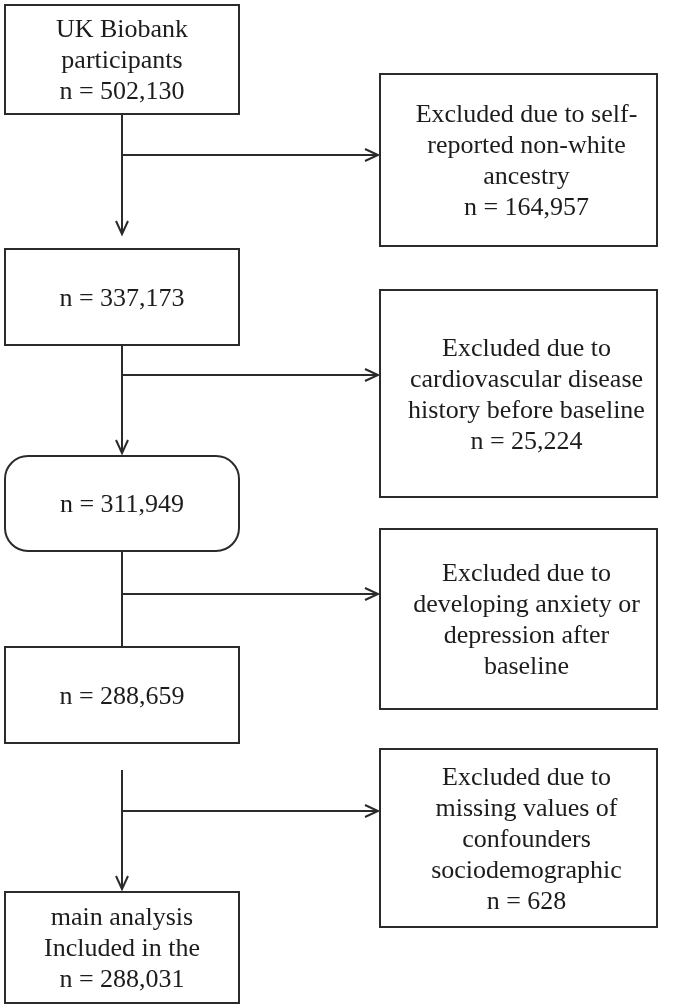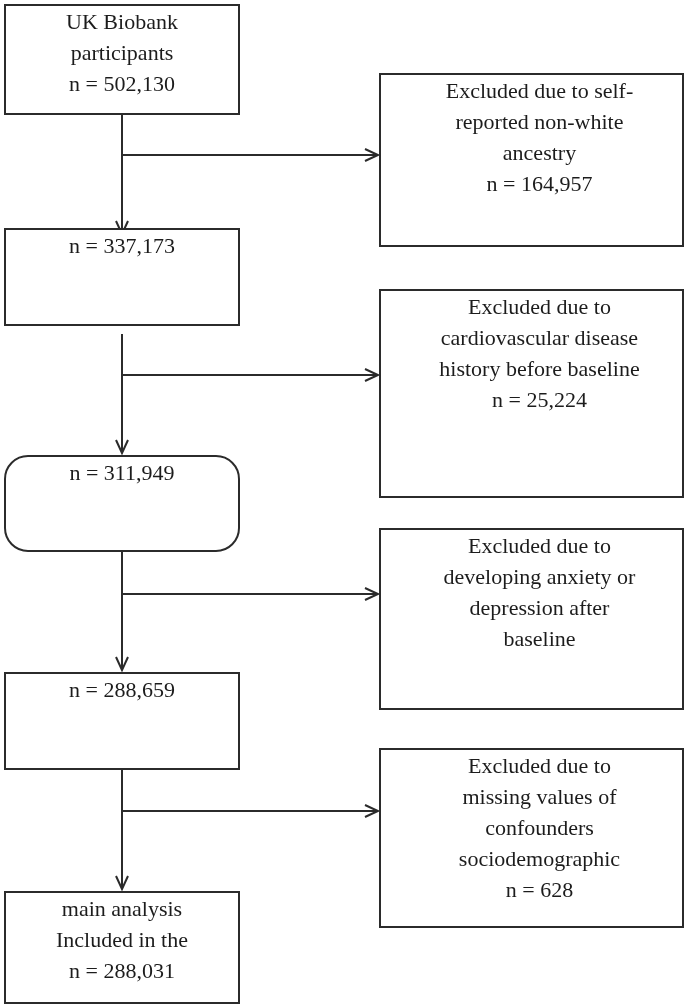--- a/index.html
+++ b/index.html
@@ -15,29 +15,29 @@
     background: #ffffff;
     overflow: hidden;
   }
   .box {
     position: absolute;
     border: 2px solid #2b2b2b;
     background: #ffffff;
     display: flex;
     flex-direction: column;
     align-items: center;
-    justify-content: flex-start;
+    justify-content: center;
     text-align: center;
-    font-size: 22px;
+    font-size: 26px;
     line-height: 31px;
     color: #1c1c1c;
     font-family: Liberation Serif, serif;
   }
   .main-box { left: 4px; width: 236px; }
-  .excl-box { left: 379px; width: 305px; padding-left: 16px; }
+  .excl-box { left: 379px; width: 279px; padding-left: 16px; }
   .line { white-space: nowrap; }
   svg.arrows {
     position: absolute;
     left: 0; top: 0;
     pointer-events: none;
   }
 </style>
 </head>
 <body>
 
@@ -62,29 +62,29 @@
     <line x1="122" y1="770" x2="122" y2="889" stroke="#2b2b2b" stroke-width="2" marker-end="url(#ah)"></line>
     <line x1="121" y1="811" x2="378" y2="811" stroke="#2b2b2b" stroke-width="2" marker-end="url(#ah)"></line>
   </svg>
 
   <div class="box main-box" style="top:4px; height:111px;">
     <div class="line">UK Biobank</div>
     <div class="line">participants</div>
     <div class="line">n = 502,130</div>
   </div>
 
-  <div class="box main-box" style="top:228px; height:98px;">
+  <div class="box main-box" style="top:248px; height:98px;">
     <div class="line">n = 337,173</div>
   </div>
 
   <div class="box main-box" style="top:455px; height:97px;border-radius:24px;">
     <div class="line">n = 311,949</div>
   </div>
 
-  <div class="box main-box" style="top:672px; height:98px;">
+  <div class="box main-box" style="top:646px; height:98px;">
     <div class="line">n = 288,659</div>
   </div>
 
   <div class="box main-box" style="top:891px; height:113px;">
     <div class="line">main analysis</div>
     <div class="line">Included in the</div>
     <div class="line">n = 288,031</div>
   </div>
 
   <div class="box excl-box" style="top:73px; height:174px;">

